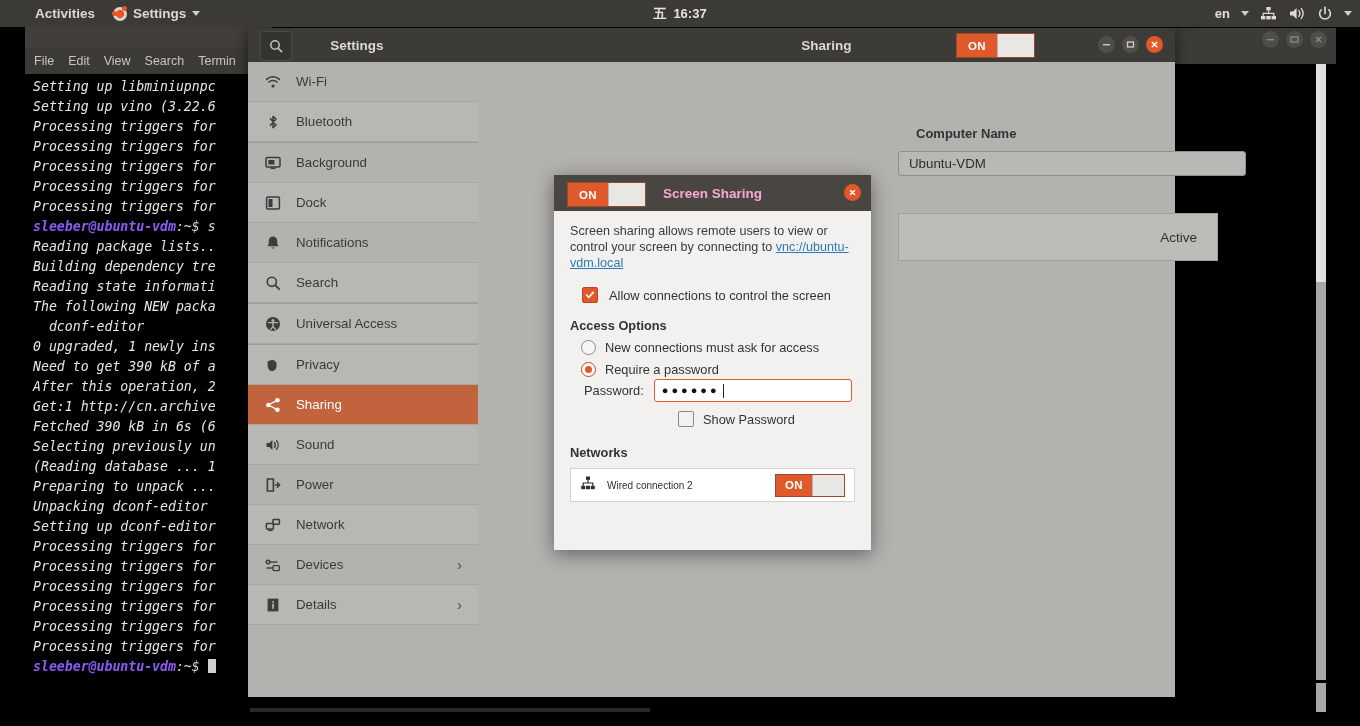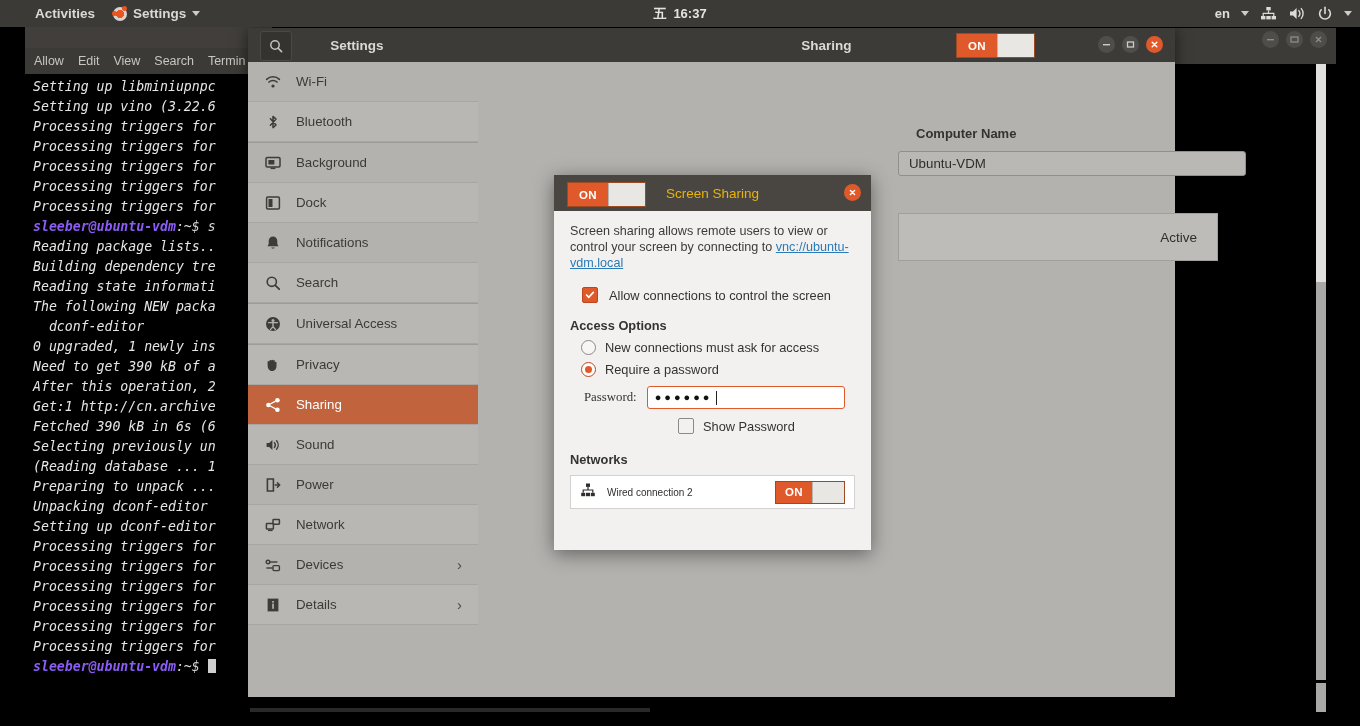--- a/index.html
+++ b/index.html
@@ -100,39 +100,39 @@
             font-size:13.3px;color:#2e2e2c;box-sizing:border-box;}
   .row-card{position:absolute;left:420px;top:151px;width:320px;height:48px;background:#bdbcb9;
             border:1px solid #a09f9c;box-sizing:border-box;display:flex;align-items:center;
             justify-content:flex-end;padding-right:20px;font-size:13.5px;color:#2f2f2d;}
 
   
   .dialog{position:absolute;left:554px;top:175px;width:317px;height:375px;background:#f2f1f0;
           z-index:30;box-shadow:0 4px 18px rgba(0,0,0,.45);}
   .dlg-head{height:36px;background:#494641;display:flex;align-items:center;position:relative;}
   .dlg-toggle{position:absolute;left:13px;top:7px;}
-  .dlg-title{position:absolute;left:0;right:0;text-align:center;color:#eab308;font-size:13.5px;font-weight:normal;}
+  .dlg-title{position:absolute;left:0;right:0;text-align:center;color:#f9a8d4;font-size:13.5px;font-weight:bold;}
   .dlg-close{position:absolute;right:10px;top:9px;width:17px;height:17px;border-radius:50%;
              background:#e0592a;display:flex;align-items:center;justify-content:center;}
   .dlg-body{padding:13px 16px 0 16px;}
   .dlg-desc{font-size:12.6px;color:#3b3b39;line-height:15.8px;}
   .dlg-desc a{color:#2b7ab5;text-decoration:underline;}
   .chk-row{display:flex;align-items:center;gap:11px;margin-top:16px;padding-left:12px;}
   .chkbox{width:14px;height:14px;border-radius:2px;background:#e0592a;border:1px solid #b9471f;
           display:flex;align-items:center;justify-content:center;}
   .chkbox.empty{background:#f2f1f0;border:1px solid #8c8a87;}
   .chk-label{font-size:12.8px;color:#333331;}
   .sect-title{font-size:12.8px;font-weight:bold;color:#333331;margin-top:15px;}
   .radio-row{display:flex;align-items:center;gap:9px;margin-top:7px;padding-left:11px;}
   .radio{width:13px;height:13px;border-radius:50%;background:#f7f6f5;border:1px solid #8c8a87;
          display:flex;align-items:center;justify-content:center;}
   .radio.on{background:#fff;border:1px solid #b9471f;}
   .radio.on:after{content:"";width:7px;height:7px;border-radius:50%;background:#e0592a;}
   .radio-label{font-size:12.8px;color:#333331;}
-  .pw-row{display:flex;align-items:center;gap:10px;margin-top:9px;padding-left:14px;font-family:Liberation Serif, serif;}
+  .pw-row{display:flex;align-items:center;gap:10px;margin-top:2px;padding-left:14px;}
   .pw-label{font-size:12.8px;color:#333331;}
   .pw-input{width:198px;height:23px;background:#fff;border:1px solid #e0592a;border-radius:3px;
             display:flex;align-items:center;padding-left:7px;box-sizing:border-box;}
   .pw-dots{font-size:11px;letter-spacing:3px;color:#111;line-height:1;}
   .pw-caret{width:1px;height:14px;background:#222;margin-left:3px;}
   .show-pw{display:flex;align-items:center;gap:9px;margin-top:9px;padding-left:108px;}
   .net-card{margin:8px 16px 0 16px;height:34px;background:#fff;border:1px solid #d4d2d0;
             display:flex;align-items:center;padding:0 9px;box-sizing:border-box;}
   .net-name{font-size:10px;color:#2f2f2d;margin-left:11px;flex:1;}
 </style>
@@ -162,21 +162,21 @@
     <div class="bgbtn">
       <svg width="9" height="9" viewBox="0 0 9 9">
           <path d="M2 2 L7 7 M7 2 L2 7" stroke="#8e8c88" stroke-width="1.3" fill="none"></path>
         </svg>
     </div>
   </div>
 
   <div class="terminal"></div>
   <div class="term-titlebar"></div>
   <div class="term-menubar">
-    <span class="term-menu-item">Allow</span>
+    <span class="term-menu-item">File</span>
     <span class="term-menu-item">Edit</span>
     <span class="term-menu-item">View</span>
     <span class="term-menu-item">Search</span>
     <span class="term-menu-item">Termin</span>
   </div>
   <div class="term-body" id="term-body">
       <div class="term-line">Setting up libminiupnpc</div>
       <div class="term-line">Setting up vino (3.22.6</div>
       <div class="term-line">Processing triggers for</div>
       <div class="term-line">Processing triggers for</div>

